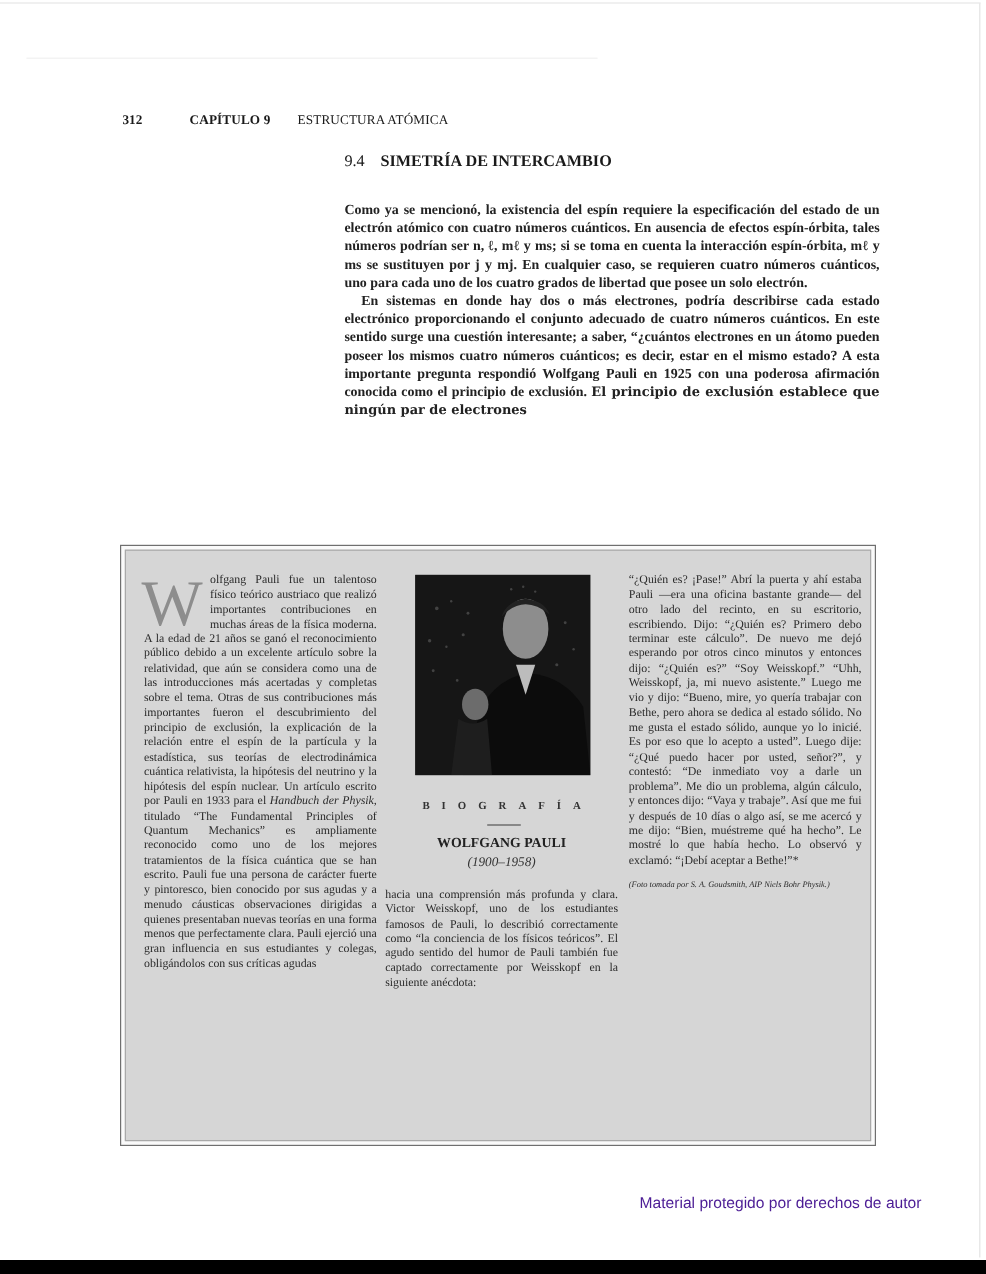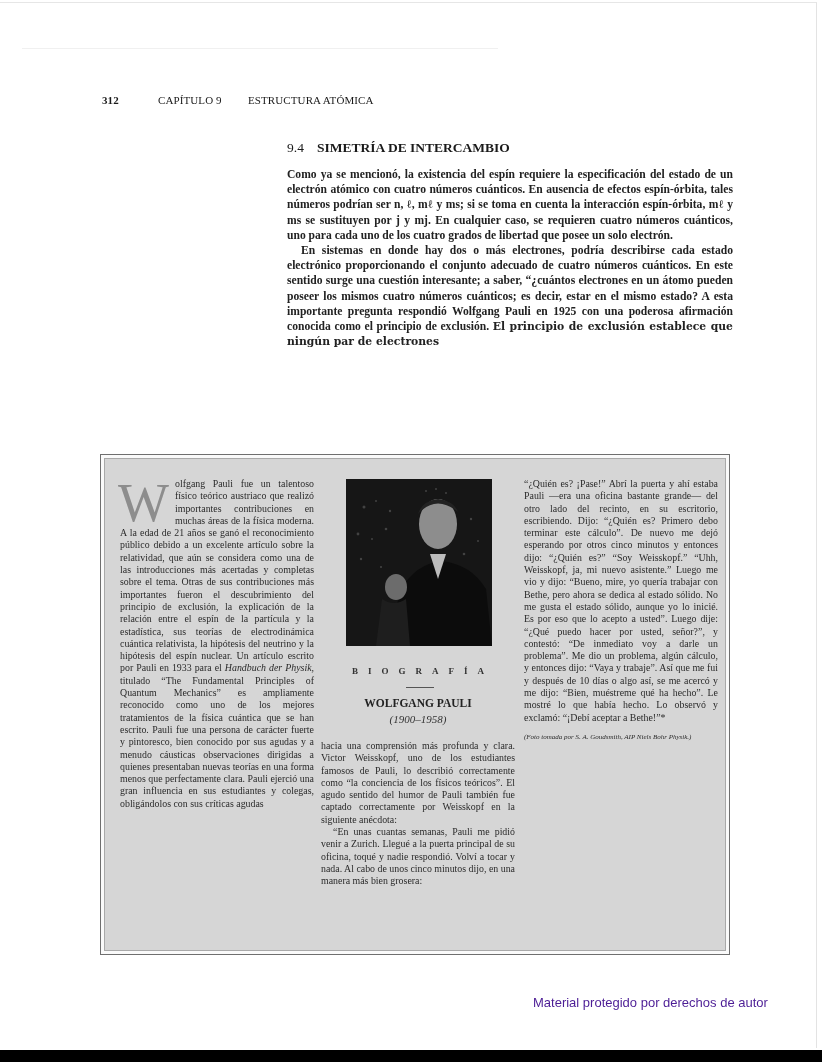--- a/index.html
+++ b/index.html
@@ -12,25 +12,25 @@
     border-right: 1px solid #e3e3e3; border-top: 1px solid #e6e6e6; box-sizing: border-box;
   }
   .scan-edge {
     position: absolute; left: 22px; top: 48px; width: 476px; height: 1px; background: #f0f0f0;
   }
   .running-head {
     position: absolute; left: 102px; top: 94px; font-size: 11px; letter-spacing: 0.1px;
     display: flex; align-items: baseline;
   }
   .running-head .pno { font-weight: bold; width: 56px; }
-  .running-head .chap { width: 90px; font-variant: small-caps; }
+  .running-head .chap { width: 90px; font-variant: small-caps; font-weight: bold; }
   .running-head .ctitle { font-variant: small-caps; }
 
   .section-title {
-    position: absolute; left: 287px; top: 140px; font-weight: bold; font-size: 13.5px; line-height: 16px;
+    position: absolute; left: 287px; top: 126px; font-weight: bold; font-size: 13.5px; line-height: 16px;
   }
   .section-title .num { display: inline-block; width: 30px; font-weight: normal; }
   .section-title .line2 { padding-left: 30px; display: block; }
 
   .body-text {
     position: absolute; left: 287px; top: 167px; width: 446px; font-size: 11.6px; line-height: 15.2px;
     text-align: justify; hyphens: manual; font-weight: bold; color: #222;
   }
   .body-text p { margin: 0; }
   .body-text p + p { text-indent: 14px; }
@@ -139,21 +139,20 @@
       </svg>
     </div>
 
     <div class="bio-label">BIOGRAFÍA</div>
     <div class="bio-rule"></div>
     <div class="bio-name">WOLFGANG PAULI</div>
     <div class="bio-dates">(1900–1958)</div>
 
     <div class="bio-col col-mid">
       <p>hacia una comprensión más profunda y clara. Victor Weisskopf, uno de los estudiantes famosos de Pauli, lo describió correctamente como “la conciencia de los físicos teóricos”. El agudo sentido del humor de Pauli también fue captado correctamente por Weisskopf en la siguiente anécdota:</p>
-      <p class="indent">“En unas cuantas semanas, Pauli me pidió venir a Zurich. Llegué a la puerta principal de su oficina, toqué y nadie respondió. Volví a tocar y nada. Al cabo de unos cinco minutos dijo, en una manera más bien grosera:</p>
     </div>
 
     <div class="bio-col col-right">
       <p>“¿Quién es? ¡Pase!” Abrí la puerta y ahí estaba Pauli —era una oficina bastante grande— del otro lado del recinto, en su escritorio, escribiendo. Dijo: “¿Quién es? Primero debo terminar este cálculo”. De nuevo me dejó esperando por otros cinco minutos y entonces dijo: “¿Quién es?” “Soy Weisskopf.” “Uhh, Weisskopf, ja, mi nuevo asistente.” Luego me vio y dijo: “Bueno, mire, yo quería trabajar con Bethe, pero ahora se dedica al estado sólido. No me gusta el estado sólido, aunque yo lo inicié. Es por eso que lo acepto a usted”. Luego dije: “¿Qué puedo hacer por usted, señor?”, y contestó: “De inmediato voy a darle un problema”. Me dio un problema, algún cálculo, y entonces dijo: “Vaya y trabaje”. Así que me fui y después de 10 días o algo así, se me acercó y me dijo: “Bien, muéstreme qué ha hecho”. Le mostré lo que había hecho. Lo observó y exclamó: “¡Debí aceptar a Bethe!”*</p>
       <p class="credit">(Foto tomada por S. A. Goudsmith, AIP Niels Bohr Physik.)</p>
     </div>
   </div>
 </div>
 
 <div class="watermark">Material protegido por derechos de autor</div>

